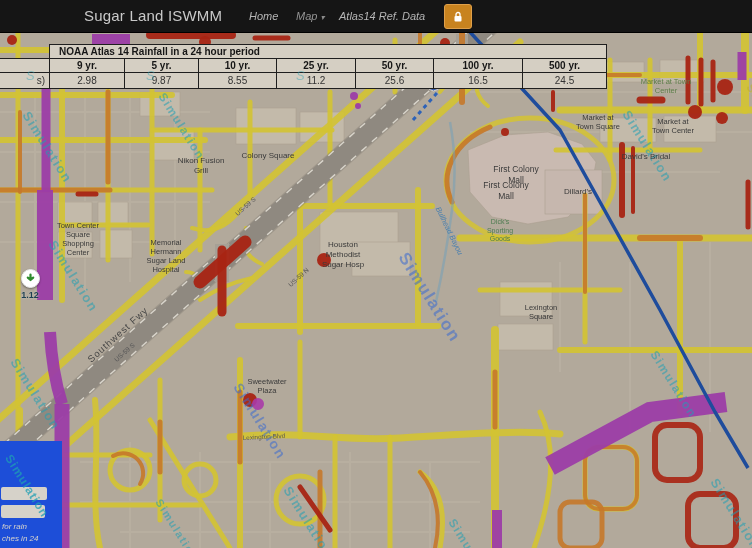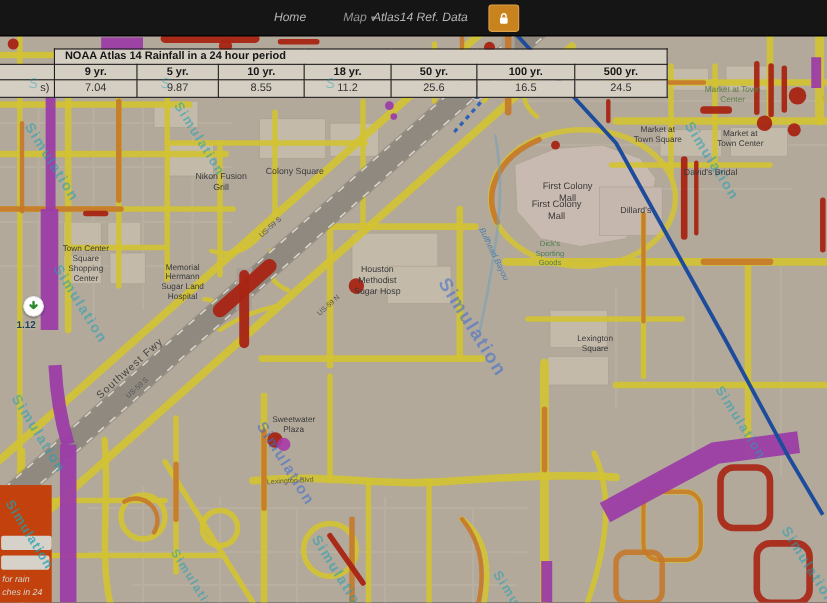--- a/index.html
+++ b/index.html
@@ -3,21 +3,21 @@
 <meta charset="utf-8">
 <style>
   html,body{margin:0;padding:0;background:#000;}
   #app{position:relative;width:752px;height:548px;overflow:hidden;
        font-family:"Liberation Sans",sans-serif;background:#b2a99b;}
   
   #topbar{position:absolute;left:0;top:0;width:752px;height:32px;background:#151515;
           border-bottom:1px solid #000;z-index:30;}
   #topbar .title{position:absolute;left:84px;top:7px;font-size:15px;color:#c9c9c9;letter-spacing:.2px;}
   .navitem{position:absolute;top:10px;font-size:11px;color:#b5b5b5;cursor:pointer;font-style:italic;}
-  #nav-map{color:#949494;margin-left:16px;}
+  #nav-map{color:#949494;}
   #nav-map .caret{font-size:8px;color:#8a8a8a;margin-left:3px;}
   #lockbtn{position:absolute;left:444px;top:4px;width:26px;height:23px;background:#c8831f;
            border:1px solid #dFA04a;border-radius:3px;display:flex;align-items:center;justify-content:center;}
   
   #map{position:absolute;left:0;top:32px;width:752px;height:516px;}
   svg{display:block;}
   .minor{stroke:#bdb4a5;fill:none;opacity:.55;}
   .y{stroke:#d3c332;fill:none;opacity:.9;stroke-linecap:round;}
   .o{stroke:#c5782a;fill:none;opacity:.9;stroke-linecap:round;}
   .r{stroke:#a82413;fill:none;opacity:.95;stroke-linecap:round;}
@@ -33,28 +33,28 @@
          background:transparent;font-family:"Liberation Sans",sans-serif;}
   #atlas td{border:1px solid #1f1f1f;background:#d5cfc3;color:#161616;font-size:10px;
             text-align:center;padding:0 16px;height:13px;line-height:12px;}
   #atlas td.corner{border:none;background:transparent;}
   #atlas td.titlecell{text-align:left;font-weight:bold;padding-left:9px;}
   #atlas td.hdr{font-weight:bold;}
   #atlas td.rowlabel{text-align:right;padding-right:4px;color:#2a2a2a;}
   #atlas tr.vals td{color:#333;height:15px;}
   .tbl-wm{position:absolute;z-index:21;color:#1f9fb4;opacity:.4;font-style:italic;font-size:13px;pointer-events:none;}
   
-  #marker{position:absolute;left:15px;top:269px;z-index:22;width:30px;text-align:left;}
+  #marker{position:absolute;left:15px;top:269px;z-index:22;width:30px;text-align:center;}
   #marker .bubble{width:17px;height:17px;margin:0 auto;border-radius:50%;background:#fff;
                   border:1px solid #e8e8e8;display:flex;align-items:center;justify-content:center;
                   box-shadow:0 1px 2px rgba(0,0,0,.4);}
   #marker .val{margin-top:2px;font-size:9px;font-weight:bold;color:#1c3f52;
                text-shadow:0 0 2px #cfc8bb;}
   
-  #panel{position:absolute;left:0;top:441px;width:47px;height:107px;background:#c2410c;z-index:22;}
+  #panel{position:absolute;left:0;top:441px;width:62px;height:107px;background:#1d4ed8;z-index:22;}
   #panel .bar{position:absolute;left:1px;height:13px;background:#d6d2c9;border-radius:2px;}
   #panel .frag{position:absolute;left:2px;font-size:8px;font-style:italic;color:#d8d4cc;white-space:nowrap;}
   #panel-wm{position:absolute;left:14px;top:452px;z-index:23;color:#1f9fb4;opacity:.75;
             font-size:12px;font-weight:bold;letter-spacing:1px;transform:rotate(58deg);
             transform-origin:0 0;pointer-events:none;}
 </style>
 </head>
 <body>
 
 <div id="app">
@@ -270,20 +270,21 @@
           <text x="247" y="176" class="maplabel" fill="#555555" font-size="6.5" text-anchor="middle" transform="rotate(-42 247 176)"><tspan x="247" dy="0">US-59 S</tspan></text>
           <text x="126" y="322" class="maplabel" fill="#555555" font-size="6.5" text-anchor="middle" transform="rotate(-42 126 322)"><tspan x="126" dy="0">US-59 S</tspan></text>
           <text x="300" y="247" class="maplabel" fill="#555555" font-size="6.5" text-anchor="middle" transform="rotate(-42 300 247)"><tspan x="300" dy="0">US-59 N</tspan></text>
           <text x="447" y="200" class="maplabel italic" fill="#4a7fae" font-size="7.5" text-anchor="middle" transform="rotate(64 447 200)"><tspan x="447" dy="0">Bullhead Bayou</tspan></text>
           <text x="264" y="407" class="maplabel" fill="#5d594f" font-size="6.5" text-anchor="middle" transform="rotate(-3 264 407)"><tspan x="264" dy="0">Lexington Blvd</tspan></text>
         </g>
   </svg>
   </div>
 
   <div id="topbar">
+    <span class="title">Sugar Land ISWMM</span>
     <span class="navitem" style="left:249px">Home</span>
     <span class="navitem" id="nav-map" style="left:296px"><span>Map</span><span class="caret">▾</span></span>
     <span class="navitem" style="left:339px">Atlas14 Ref. Data</span>
     <div id="lockbtn">
       <svg width="12" height="12" viewBox="0 0 12 12">
         <rect x="2.5" y="5" width="7" height="5.5" rx="1" fill="#ffffff"></rect>
         <path d="M4,5 V3.5 a2,2 0 0 1 4,0 V5" stroke="#ffffff" stroke-width="1.3" fill="none"></path>
       </svg>
     </div>
   </div>
@@ -292,28 +293,28 @@
     <tbody>
         <tr>
       <td class="corner"></td>
       <td class="titlecell" colspan="7">NOAA Atlas 14 Rainfall in a 24 hour period</td>
     </tr>
     <tr>
       <td style="width:60px"></td>
       <td class="hdr" style="width:42px">9 yr.</td>
       <td class="hdr" style="width:41px">5 yr.</td>
       <td class="hdr" style="width:45px">10 yr.</td>
-      <td class="hdr" style="width:46px">18 yr.</td>
+      <td class="hdr" style="width:46px">25 yr.</td>
       <td class="hdr" style="width:45px">50 yr.</td>
       <td class="hdr" style="width:56px">100 yr.</td>
       <td class="hdr" style="width:51px">500 yr.</td>
     </tr>
     <tr class="vals">
       <td class="rowlabel">s)</td>
-      <td>7.04</td>
+      <td>2.98</td>
       <td>9.87</td>
       <td>8.55</td>
       <td>11.2</td>
       <td>25.6</td>
       <td>16.5</td>
       <td>24.5</td>
     </tr>
   </tbody>
     </table>
   <span class="tbl-wm" style="left:26px;top:68px">S</span>

